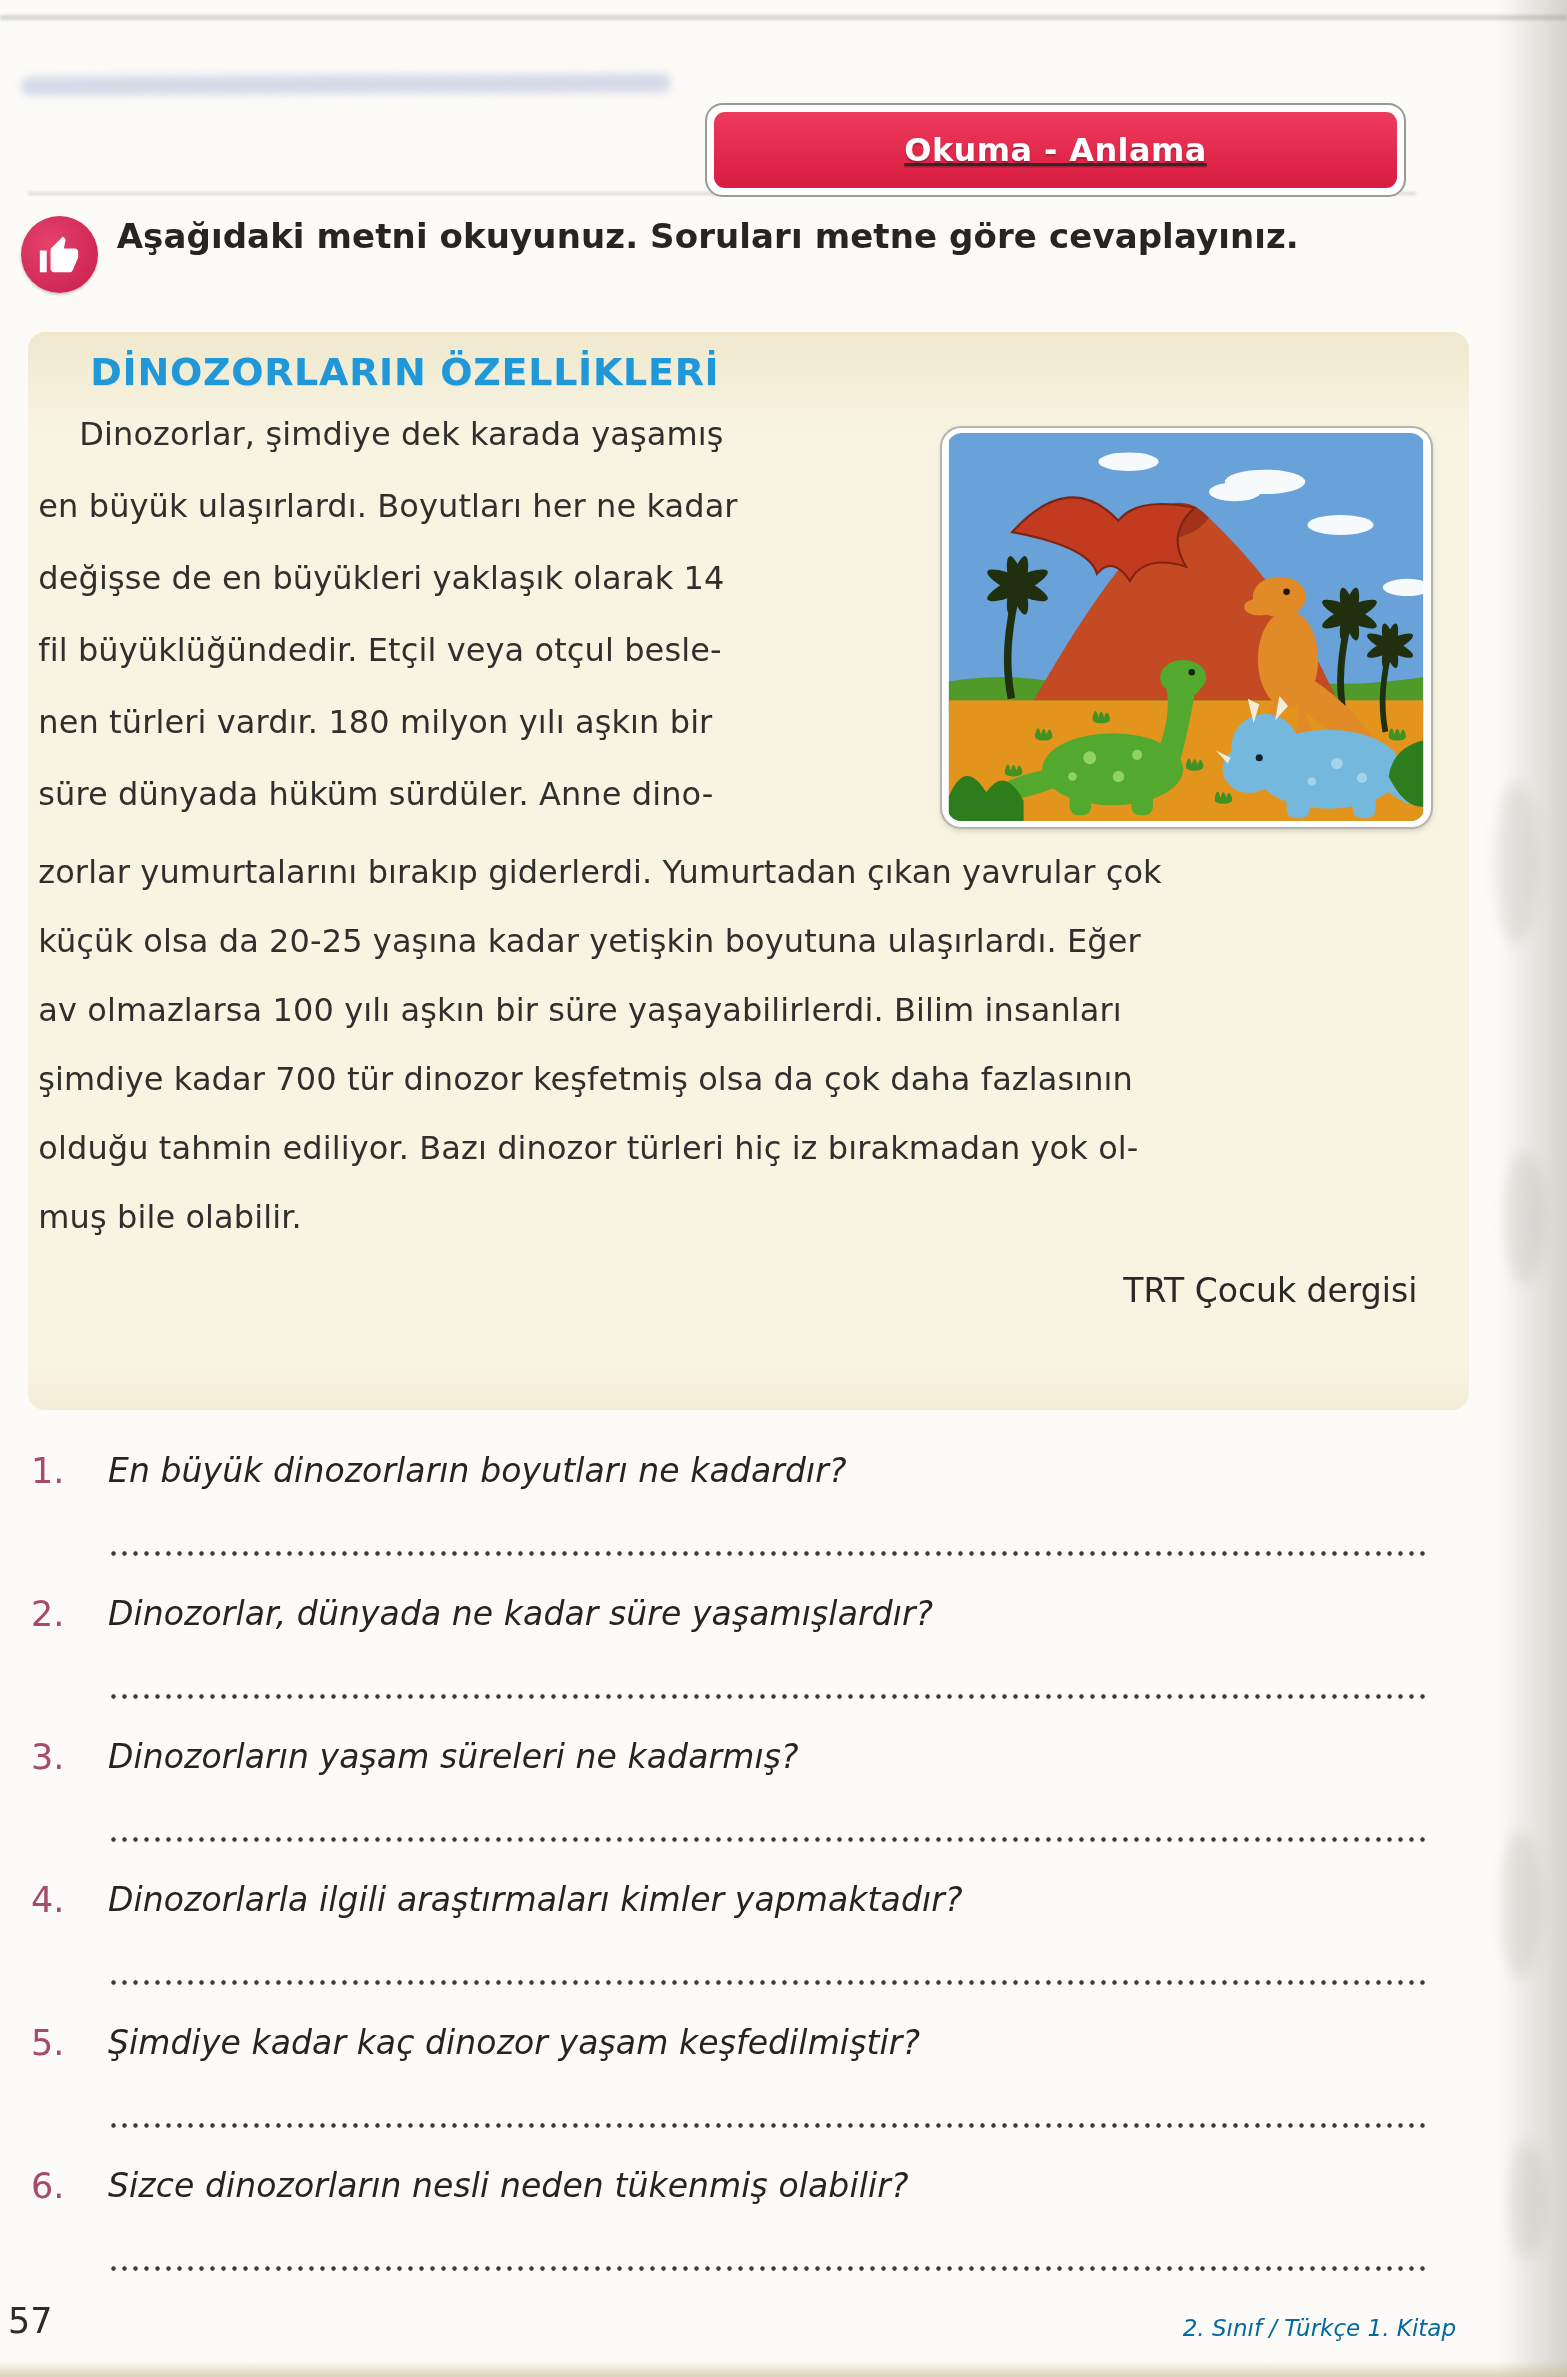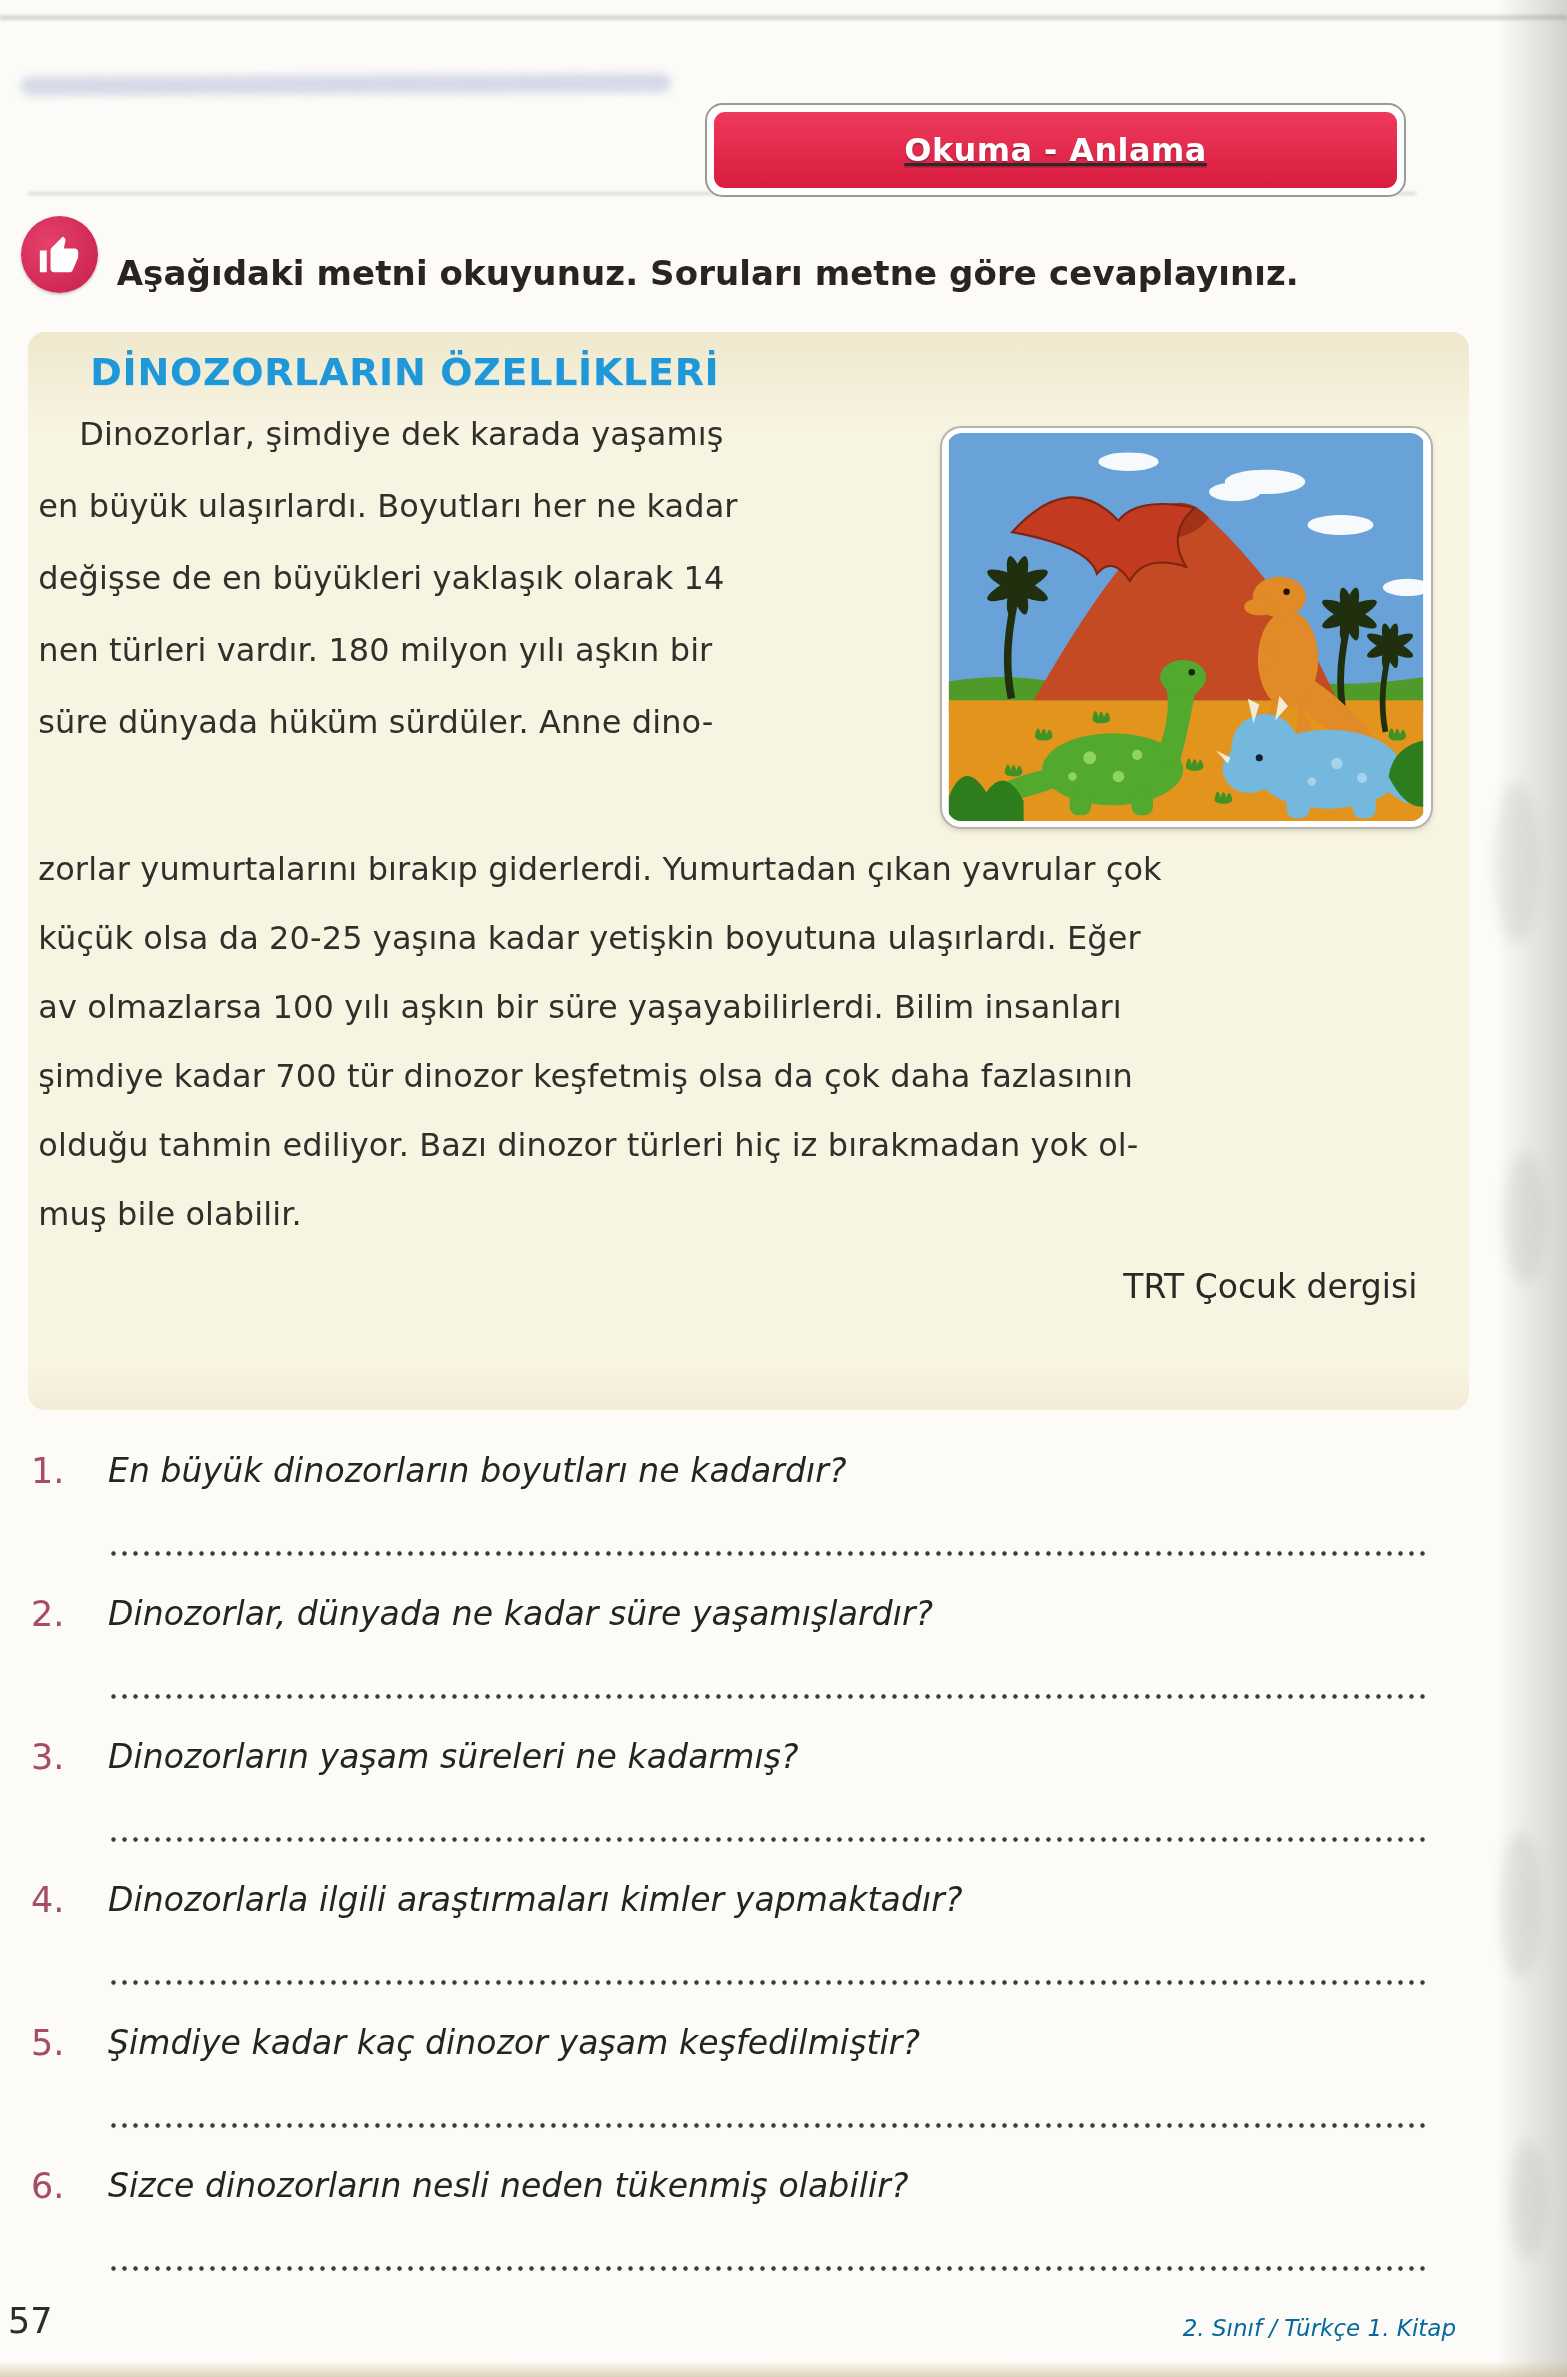--- a/index.html
+++ b/index.html
@@ -23,21 +23,21 @@
     box-sizing:border-box;padding:6.6px 7.4px;
   }
   .banner-inner{
     width:100%;height:100%;border-radius:11px;
     background:linear-gradient(#ee3a5c,#d81c3f);
     display:flex;align-items:center;justify-content:center;text-decoration:underline;
   }
   .banner-label{color:#fff;font-size:32px;font-weight:bold;letter-spacing:0.4px;text-shadow:0 1.5px 1.5px rgba(0,0,0,.25);}
 
   
-  .instruction{position:absolute;left:20.7px;top:216px;width:1521px;display:flex;align-items:flex-end;gap:19px;}
+  .instruction{position:absolute;left:20.7px;top:216px;width:1521px;display:flex;align-items:flex-start;gap:19px;}
   .thumb-circle{
     flex:none;width:77px;height:77px;border-radius:50%;
     background:radial-gradient(circle at 35% 35%,#e4416b,#c81e4c);
     display:flex;align-items:center;justify-content:center;
     box-shadow:0 1.5px 3px rgba(0,0,0,.25);
   }
   .instruction-text{font-size:34px;font-weight:bold;color:#272421;letter-spacing:0.1px;white-space:nowrap;}
 
   
   .article{
@@ -102,20 +102,21 @@
   </div>
 
   <div class="article">
     <div class="article-title">DİNOZORLARIN ÖZELLİKLERİ</div>
 
     <div class="article-top">
       <div class="article-col">
         <div class="tline indent">Dinozorlar, şimdiye dek karada yaşamış</div>
         <div class="tline">en büyük ulaşırlardı. Boyutları her ne kadar</div>
         <div class="tline">değişse de en büyükleri yaklaşık olarak 14</div>
+        <div class="tline">fil büyüklüğündedir. Etçil veya otçul besle-</div>
         <div class="tline">nen türleri vardır. 180 milyon yılı aşkın bir</div>
         <div class="tline">süre dünyada hüküm sürdüler. Anne dino-</div>
       </div>
 
       <div class="figure">
         <svg viewBox="0 0 660 540" aria-hidden="true">
           <defs>
             <g id="palm">
               <path d="M2 150 C -8 100 -2 55 10 2" stroke="#20300f" stroke-width="10" fill="none"></path>
               <g fill="#20300f">

